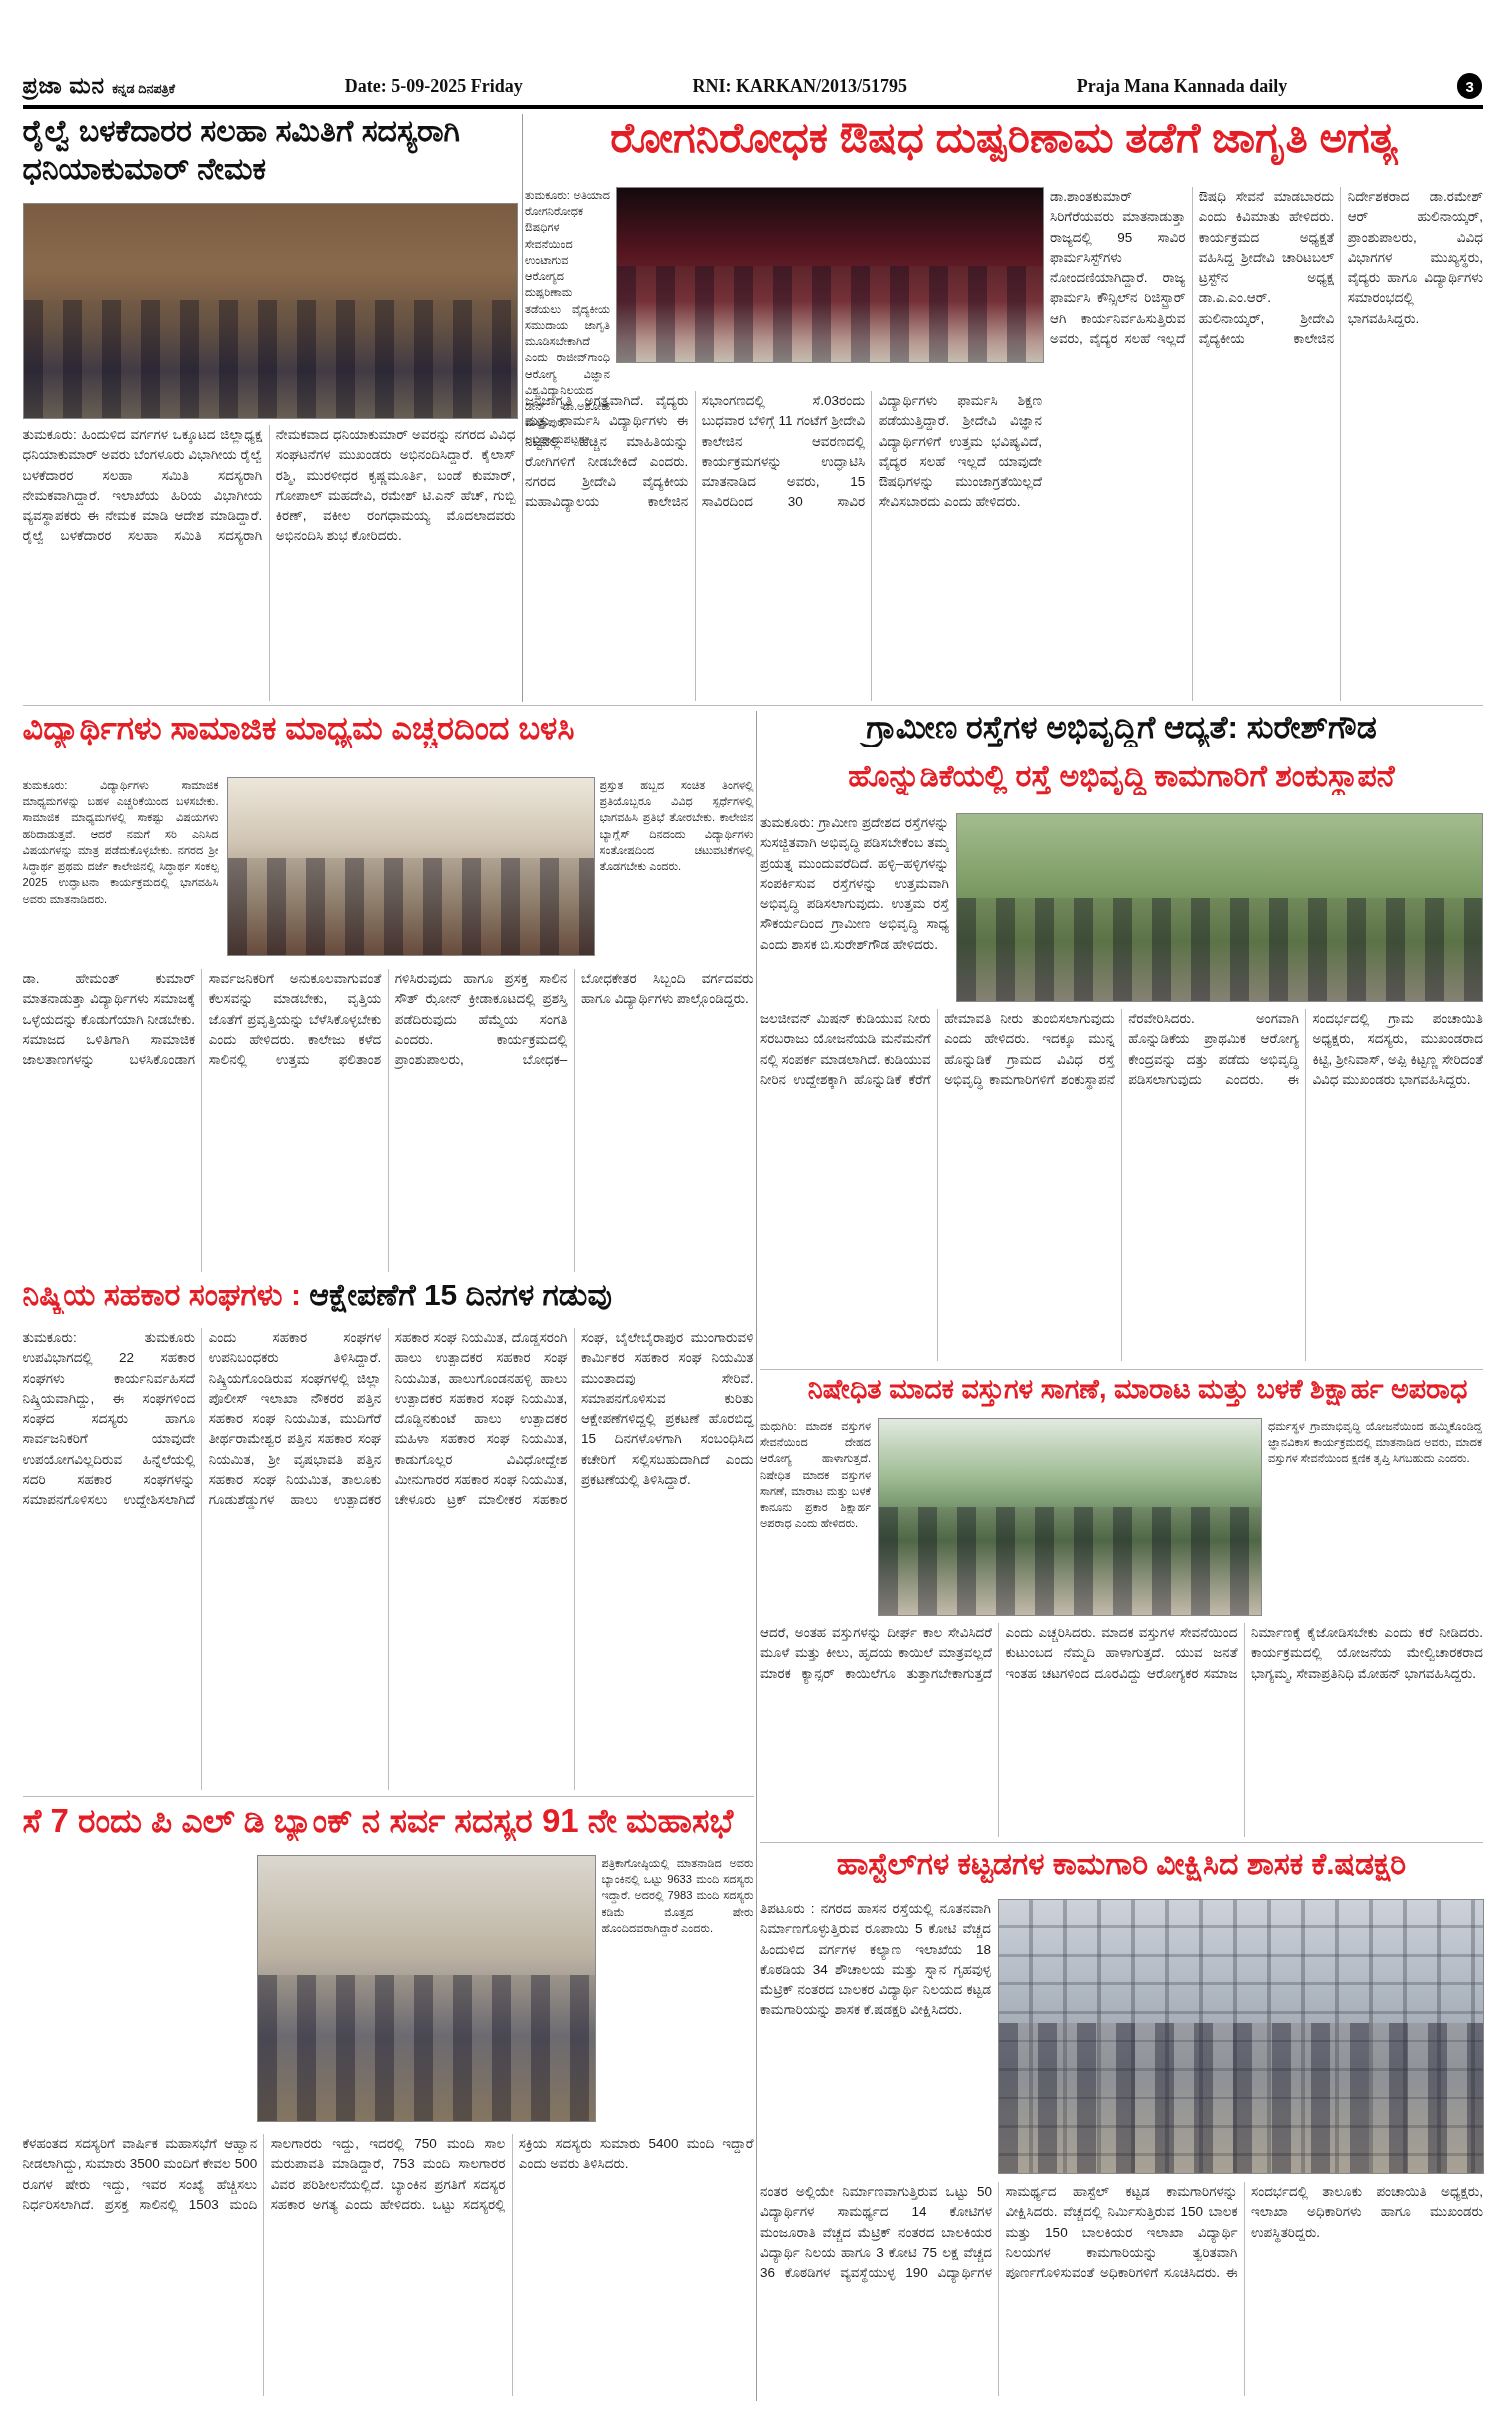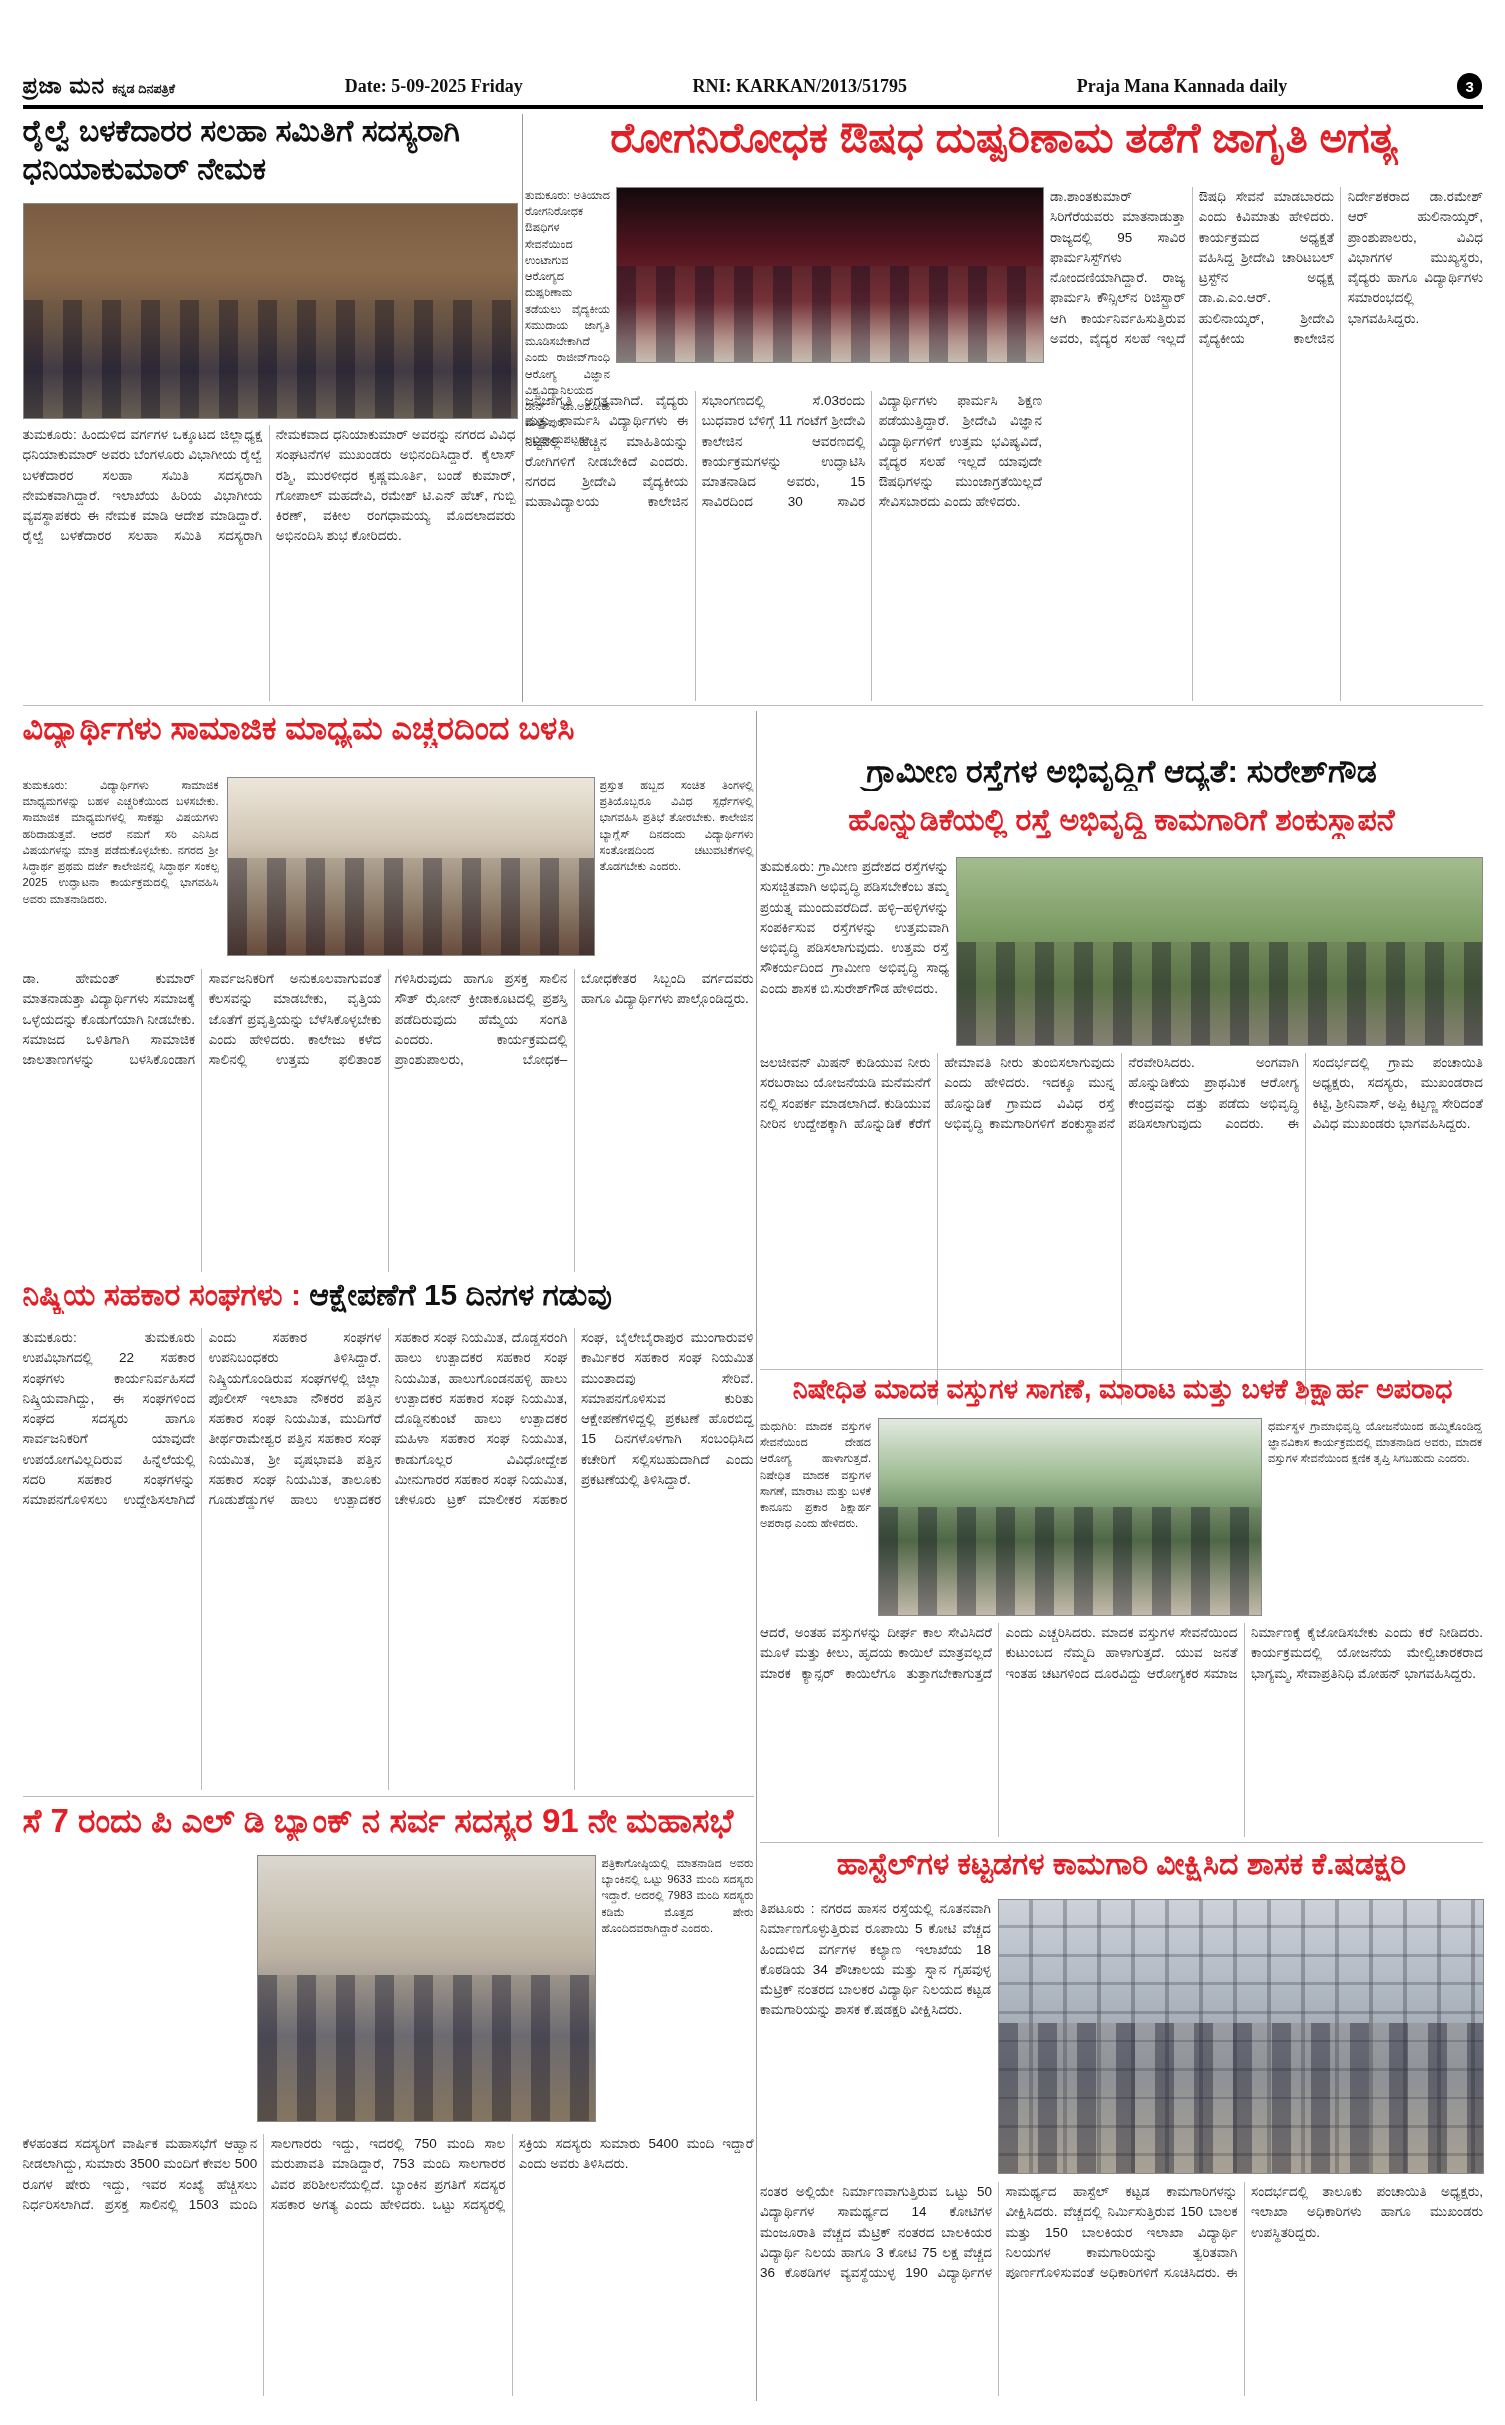--- a/index.html
+++ b/index.html
@@ -84,35 +84,35 @@
   </section>
 
   <section class="article" style="left:22.5px;top:708px;width:731px;height:564px;">
     <div class="abs headline hl-red" style="left:0;top:0;width:731px;font-size:32px;white-space:nowrap;overflow:hidden;">ವಿದ್ಯಾರ್ಥಿಗಳು ಸಾಮಾಜಿಕ ಮಾಧ್ಯಮ ಎಚ್ಚರದಿಂದ ಬಳಸಿ</div>
     <div class="abs body-sm clip" style="left:0;top:69px;width:196px;height:193px;">ತುಮಕೂರು: ವಿದ್ಯಾರ್ಥಿಗಳು ಸಾಮಾಜಿಕ ಮಾಧ್ಯಮಗಳನ್ನು ಬಹಳ ಎಚ್ಚರಿಕೆಯಿಂದ ಬಳಸಬೇಕು. ಸಾಮಾಜಿಕ ಮಾಧ್ಯಮಗಳಲ್ಲಿ ಸಾಕಷ್ಟು ವಿಷಯಗಳು ಹರಿದಾಡುತ್ತವೆ. ಆದರೆ ನಮಗೆ ಸರಿ ಎನಿಸಿದ ವಿಷಯಗಳನ್ನು ಮಾತ್ರ ಪಡೆದುಕೊಳ್ಳಬೇಕು. ನಗರದ ಶ್ರೀ ಸಿದ್ಧಾರ್ಥ ಪ್ರಥಮ ದರ್ಜೆ ಕಾಲೇಜಿನಲ್ಲಿ ಸಿದ್ಧಾರ್ಥ ಸಂಕಲ್ಪ 2025 ಉದ್ಘಾಟನಾ ಕಾರ್ಯಕ್ರಮದಲ್ಲಿ ಭಾಗವಹಿಸಿ ಅವರು ಮಾತನಾಡಿದರು.</div>
     <div class="photo photo-3" style="left:204px;top:69px;width:366px;height:177px;"></div>
     <div class="abs body-sm clip" style="left:577px;top:69px;width:154px;height:193px;">ಪ್ರಸ್ತುತ ಹಬ್ಬದ ಸಂಚಿತ ತಿಂಗಳಲ್ಲಿ ಪ್ರತಿಯೊಬ್ಬರೂ ವಿವಿಧ ಸ್ಪರ್ಧೆಗಳಲ್ಲಿ ಭಾಗವಹಿಸಿ ಪ್ರತಿಭೆ ತೋರಬೇಕು. ಕಾಲೇಜಿನ ಬ್ಯಾಗ್ಲೆಸ್ ದಿನದಂದು ವಿದ್ಯಾರ್ಥಿಗಳು ಸಂತೋಷದಿಂದ ಚಟುವಟಿಕೆಗಳಲ್ಲಿ ತೊಡಗಬೇಕು ಎಂದರು.</div>
     <div class="abs body-txt cols-4 clip" style="left:0;top:261px;width:731px;height:303px;">ಡಾ. ಹೇಮಂತ್ ಕುಮಾರ್ ಮಾತನಾಡುತ್ತಾ ವಿದ್ಯಾರ್ಥಿಗಳು ಸಮಾಜಕ್ಕೆ ಒಳ್ಳೆಯದನ್ನು ಕೊಡುಗೆಯಾಗಿ ನೀಡಬೇಕು. ಸಮಾಜದ ಒಳಿತಿಗಾಗಿ ಸಾಮಾಜಿಕ ಜಾಲತಾಣಗಳನ್ನು ಬಳಸಿಕೊಂಡಾಗ ಸಾರ್ವಜನಿಕರಿಗೆ ಅನುಕೂಲವಾಗುವಂತೆ ಕೆಲಸವನ್ನು ಮಾಡಬೇಕು, ವೃತ್ತಿಯ ಜೊತೆಗೆ ಪ್ರವೃತ್ತಿಯನ್ನು ಬೆಳೆಸಿಕೊಳ್ಳಬೇಕು ಎಂದು ಹೇಳಿದರು. ಕಾಲೇಜು ಕಳೆದ ಸಾಲಿನಲ್ಲಿ ಉತ್ತಮ ಫಲಿತಾಂಶ ಗಳಿಸಿರುವುದು ಹಾಗೂ ಪ್ರಸಕ್ತ ಸಾಲಿನ ಸೌತ್ ಝೋನ್ ಕ್ರೀಡಾಕೂಟದಲ್ಲಿ ಪ್ರಶಸ್ತಿ ಪಡೆದಿರುವುದು ಹೆಮ್ಮೆಯ ಸಂಗತಿ ಎಂದರು. ಕಾರ್ಯಕ್ರಮದಲ್ಲಿ ಪ್ರಾಂಶುಪಾಲರು, ಬೋಧಕ–ಬೋಧಕೇತರ ಸಿಬ್ಬಂದಿ ವರ್ಗದವರು ಹಾಗೂ ವಿದ್ಯಾರ್ಥಿಗಳು ಪಾಲ್ಗೊಂಡಿದ್ದರು.</div>
   </section>
 
-  <section class="article" style="left:760px;top:708px;width:723px;height:656px;margin-top:44px;">
+  <section class="article" style="left:760px;top:708px;width:723px;height:656px;">
     <div class="abs headline hl-black center" style="left:0;top:0;width:723px;font-size:31.5px;white-space:nowrap;overflow:hidden;">ಗ್ರಾಮೀಣ ರಸ್ತೆಗಳ ಅಭಿವೃದ್ಧಿಗೆ ಆದ್ಯತೆ: ಸುರೇಶ್‌ಗೌಡ</div>
     <div class="abs headline hl-red center" style="left:0;top:49px;width:723px;font-size:30px;white-space:nowrap;overflow:hidden;">ಹೊನ್ನುಡಿಕೆಯಲ್ಲಿ ರಸ್ತೆ ಅಭಿವೃದ್ಧಿ ಕಾಮಗಾರಿಗೆ ಶಂಕುಸ್ಥಾಪನೆ</div>
     <div class="abs body-txt clip" style="left:0;top:105px;width:189px;height:187px;">ತುಮಕೂರು: ಗ್ರಾಮೀಣ ಪ್ರದೇಶದ ರಸ್ತೆಗಳನ್ನು ಸುಸಜ್ಜಿತವಾಗಿ ಅಭಿವೃದ್ಧಿ ಪಡಿಸಬೇಕೆಂಬ ತಮ್ಮ ಪ್ರಯತ್ನ ಮುಂದುವರೆದಿದೆ. ಹಳ್ಳಿ–ಹಳ್ಳಿಗಳನ್ನು ಸಂಪರ್ಕಿಸುವ ರಸ್ತೆಗಳನ್ನು ಉತ್ತಮವಾಗಿ ಅಭಿವೃದ್ಧಿ ಪಡಿಸಲಾಗುವುದು. ಉತ್ತಮ ರಸ್ತೆ ಸೌಕರ್ಯದಿಂದ ಗ್ರಾಮೀಣ ಅಭಿವೃದ್ಧಿ ಸಾಧ್ಯ ಎಂದು ಶಾಸಕ ಬಿ.ಸುರೇಶ್‌ಗೌಡ ಹೇಳಿದರು.</div>
     <div class="photo photo-4" style="left:196px;top:105px;width:525px;height:187px;"></div>
     <div class="abs body-txt cols-4 clip" style="left:0;top:301px;width:723px;height:352px;">ಜಲಜೀವನ್ ಮಿಷನ್ ಕುಡಿಯುವ ನೀರು ಸರಬರಾಜು ಯೋಜನೆಯಡಿ ಮನೆಮನೆಗೆ ನಲ್ಲಿ ಸಂಪರ್ಕ ಮಾಡಲಾಗಿದೆ. ಕುಡಿಯುವ ನೀರಿನ ಉದ್ದೇಶಕ್ಕಾಗಿ ಹೊನ್ನುಡಿಕೆ ಕೆರೆಗೆ ಹೇಮಾವತಿ ನೀರು ತುಂಬಿಸಲಾಗುವುದು ಎಂದು ಹೇಳಿದರು. ಇದಕ್ಕೂ ಮುನ್ನ ಹೊನ್ನುಡಿಕೆ ಗ್ರಾಮದ ವಿವಿಧ ರಸ್ತೆ ಅಭಿವೃದ್ಧಿ ಕಾಮಗಾರಿಗಳಿಗೆ ಶಂಕುಸ್ಥಾಪನೆ ನೆರವೇರಿಸಿದರು. ಅಂಗವಾಗಿ ಹೊನ್ನುಡಿಕೆಯ ಪ್ರಾಥಮಿಕ ಆರೋಗ್ಯ ಕೇಂದ್ರವನ್ನು ದತ್ತು ಪಡೆದು ಅಭಿವೃದ್ಧಿ ಪಡಿಸಲಾಗುವುದು ಎಂದರು. ಈ ಸಂದರ್ಭದಲ್ಲಿ ಗ್ರಾಮ ಪಂಚಾಯಿತಿ ಅಧ್ಯಕ್ಷರು, ಸದಸ್ಯರು, ಮುಖಂಡರಾದ ಕಿಟ್ಟಿ, ಶ್ರೀನಿವಾಸ್, ಅಪ್ಪಿ ಕಿಟ್ಟಣ್ಣ ಸೇರಿದಂತೆ ವಿವಿಧ ಮುಖಂಡರು ಭಾಗವಹಿಸಿದ್ದರು.</div>
   </section>
 
   <section class="article" style="left:22.5px;top:1276px;width:731px;height:517px;">
     <div class="abs headline" style="left:0;top:0;width:731px;font-size:30px;white-space:nowrap;overflow:hidden;"><span class="hl-red">ನಿಷ್ಕ್ರಿಯ ಸಹಕಾರ ಸಂಘಗಳು :</span><span class="hl-black"> ಆಕ್ಷೇಪಣೆಗೆ 15 ದಿನಗಳ ಗಡುವು</span></div>
     <div class="abs body-txt cols-4 clip" style="left:0;top:52px;width:731px;height:462px;">ತುಮಕೂರು: ತುಮಕೂರು ಉಪವಿಭಾಗದಲ್ಲಿ 22 ಸಹಕಾರ ಸಂಘಗಳು ಕಾರ್ಯನಿರ್ವಹಿಸದೆ ನಿಷ್ಕ್ರಿಯವಾಗಿದ್ದು, ಈ ಸಂಘಗಳಿಂದ ಸಂಘದ ಸದಸ್ಯರು ಹಾಗೂ ಸಾರ್ವಜನಿಕರಿಗೆ ಯಾವುದೇ ಉಪಯೋಗವಿಲ್ಲದಿರುವ ಹಿನ್ನೆಲೆಯಲ್ಲಿ ಸದರಿ ಸಹಕಾರ ಸಂಘಗಳನ್ನು ಸಮಾಪನಗೊಳಿಸಲು ಉದ್ದೇಶಿಸಲಾಗಿದೆ ಎಂದು ಸಹಕಾರ ಸಂಘಗಳ ಉಪನಿಬಂಧಕರು ತಿಳಿಸಿದ್ದಾರೆ. ನಿಷ್ಕ್ರಿಯಗೊಂಡಿರುವ ಸಂಘಗಳಲ್ಲಿ ಜಿಲ್ಲಾ ಪೊಲೀಸ್ ಇಲಾಖಾ ನೌಕರರ ಪತ್ತಿನ ಸಹಕಾರ ಸಂಘ ನಿಯಮಿತ, ಮುದಿಗೆರೆ ತೀರ್ಥರಾಮೇಶ್ವರ ಪತ್ತಿನ ಸಹಕಾರ ಸಂಘ ನಿಯಮಿತ, ಶ್ರೀ ವೃಷಭಾವತಿ ಪತ್ತಿನ ಸಹಕಾರ ಸಂಘ ನಿಯಮಿತ, ತಾಲೂಕು ಗೂಡುಶೆಡ್ಡುಗಳ ಹಾಲು ಉತ್ಪಾದಕರ ಸಹಕಾರ ಸಂಘ ನಿಯಮಿತ, ದೊಡ್ಡಸರಂಗಿ ಹಾಲು ಉತ್ಪಾದಕರ ಸಹಕಾರ ಸಂಘ ನಿಯಮಿತ, ಹಾಲುಗೊಂಡನಹಳ್ಳಿ ಹಾಲು ಉತ್ಪಾದಕರ ಸಹಕಾರ ಸಂಘ ನಿಯಮಿತ, ದೊಡ್ಡಿನಕುಂಟೆ ಹಾಲು ಉತ್ಪಾದಕರ ಮಹಿಳಾ ಸಹಕಾರ ಸಂಘ ನಿಯಮಿತ, ಕಾಡುಗೊಲ್ಲರ ವಿವಿಧೋದ್ದೇಶ ಮೀನುಗಾರರ ಸಹಕಾರ ಸಂಘ ನಿಯಮಿತ, ಚೇಳೂರು ಟ್ರಕ್ ಮಾಲೀಕರ ಸಹಕಾರ ಸಂಘ, ಬೈಲೇಬೈರಾಪುರ ಮುಂಗಾರುವಳಿ ಕಾರ್ಮಿಕರ ಸಹಕಾರ ಸಂಘ ನಿಯಮಿತ ಮುಂತಾದವು ಸೇರಿವೆ. ಸಮಾಪನಗೊಳಿಸುವ ಕುರಿತು ಆಕ್ಷೇಪಣೆಗಳಿದ್ದಲ್ಲಿ ಪ್ರಕಟಣೆ ಹೊರಬಿದ್ದ 15 ದಿನಗಳೊಳಗಾಗಿ ಸಂಬಂಧಿಸಿದ ಕಚೇರಿಗೆ ಸಲ್ಲಿಸಬಹುದಾಗಿದೆ ಎಂದು ಪ್ರಕಟಣೆಯಲ್ಲಿ ತಿಳಿಸಿದ್ದಾರೆ.</div>
   </section>
 
   <section class="article" style="left:760px;top:1373px;width:723px;height:466px;">
-    <div class="abs headline hl-red center" style="left:1px;top:0;width:723px;font-size:27px;white-space:nowrap;overflow:hidden;">ನಿಷೇಧಿತ ಮಾದಕ ವಸ್ತುಗಳ ಸಾಗಣೆ, ಮಾರಾಟ ಮತ್ತು ಬಳಕೆ ಶಿಕ್ಷಾರ್ಹ ಅಪರಾಧ</div>
+    <div class="abs headline hl-red center" style="left:16px;top:0;width:723px;font-size:27px;white-space:nowrap;overflow:hidden;">ನಿಷೇಧಿತ ಮಾದಕ ವಸ್ತುಗಳ ಸಾಗಣೆ, ಮಾರಾಟ ಮತ್ತು ಬಳಕೆ ಶಿಕ್ಷಾರ್ಹ ಅಪರಾಧ</div>
     <div class="abs body-sm clip" style="left:0;top:45px;width:111px;height:196px;">ಮಧುಗಿರಿ: ಮಾದಕ ವಸ್ತುಗಳ ಸೇವನೆಯಿಂದ ದೇಹದ ಆರೋಗ್ಯ ಹಾಳಾಗುತ್ತದೆ. ನಿಷೇಧಿತ ಮಾದಕ ವಸ್ತುಗಳ ಸಾಗಣೆ, ಮಾರಾಟ ಮತ್ತು ಬಳಕೆ ಕಾನೂನು ಪ್ರಕಾರ ಶಿಕ್ಷಾರ್ಹ ಅಪರಾಧ ಎಂದು ಹೇಳಿದರು.</div>
     <div class="photo photo-6" style="left:118px;top:45px;width:382px;height:196px;"></div>
     <div class="abs body-sm clip" style="left:508px;top:45px;width:214px;height:196px;">ಧರ್ಮಸ್ಥಳ ಗ್ರಾಮಾಭಿವೃದ್ಧಿ ಯೋಜನೆಯಿಂದ ಹಮ್ಮಿಕೊಂಡಿದ್ದ ಜ್ಞಾನವಿಕಾಸ ಕಾರ್ಯಕ್ರಮದಲ್ಲಿ ಮಾತನಾಡಿದ ಅವರು, ಮಾದಕ ವಸ್ತುಗಳ ಸೇವನೆಯಿಂದ ಕ್ಷಣಿಕ ತೃಪ್ತಿ ಸಿಗಬಹುದು ಎಂದರು.</div>
     <div class="abs body-txt cols-3 clip" style="left:0;top:250px;width:723px;height:214px;">ಆದರೆ, ಅಂತಹ ವಸ್ತುಗಳನ್ನು ದೀರ್ಘ ಕಾಲ ಸೇವಿಸಿದರೆ ಮೂಳೆ ಮತ್ತು ಕೀಲು, ಹೃದಯ ಕಾಯಿಲೆ ಮಾತ್ರವಲ್ಲದೆ ಮಾರಕ ಕ್ಯಾನ್ಸರ್ ಕಾಯಿಲೆಗೂ ತುತ್ತಾಗಬೇಕಾಗುತ್ತದೆ ಎಂದು ಎಚ್ಚರಿಸಿದರು. ಮಾದಕ ವಸ್ತುಗಳ ಸೇವನೆಯಿಂದ ಕುಟುಂಬದ ನೆಮ್ಮದಿ ಹಾಳಾಗುತ್ತದೆ. ಯುವ ಜನತೆ ಇಂತಹ ಚಟಗಳಿಂದ ದೂರವಿದ್ದು ಆರೋಗ್ಯಕರ ಸಮಾಜ ನಿರ್ಮಾಣಕ್ಕೆ ಕೈಜೋಡಿಸಬೇಕು ಎಂದು ಕರೆ ನೀಡಿದರು. ಕಾರ್ಯಕ್ರಮದಲ್ಲಿ ಯೋಜನೆಯ ಮೇಲ್ವಿಚಾರಕರಾದ ಭಾಗ್ಯಮ್ಮ, ಸೇವಾಪ್ರತಿನಿಧಿ ಮೋಹನ್ ಭಾಗವಹಿಸಿದ್ದರು.</div>
   </section>
 
   <section class="article" style="left:22.5px;top:1800px;width:731px;height:598px;">
     <div class="abs headline hl-red" style="left:0;top:0;width:731px;font-size:33px;white-space:nowrap;overflow:hidden;">ಸೆ 7 ರಂದು ಪಿ ಎಲ್ ಡಿ ಬ್ಯಾಂಕ್ ನ ಸರ್ವ ಸದಸ್ಯರ 91 ನೇ ಮಹಾಸಭೆ</div>
     <div class="photo photo-7" style="left:234px;top:55px;width:337px;height:265px;"></div>
     <div class="abs body-sm clip" style="left:579px;top:55px;width:152px;height:268px;">ಪತ್ರಿಕಾಗೋಷ್ಠಿಯಲ್ಲಿ ಮಾತನಾಡಿದ ಅವರು ಬ್ಯಾಂಕಿನಲ್ಲಿ ಒಟ್ಟು 9633 ಮಂದಿ ಸದಸ್ಯರು ಇದ್ದಾರೆ. ಅದರಲ್ಲಿ 7983 ಮಂದಿ ಸದಸ್ಯರು ಕಡಿಮೆ ಮೊತ್ತದ ಷೇರು ಹೊಂದಿದವರಾಗಿದ್ದಾರೆ ಎಂದರು.</div>

